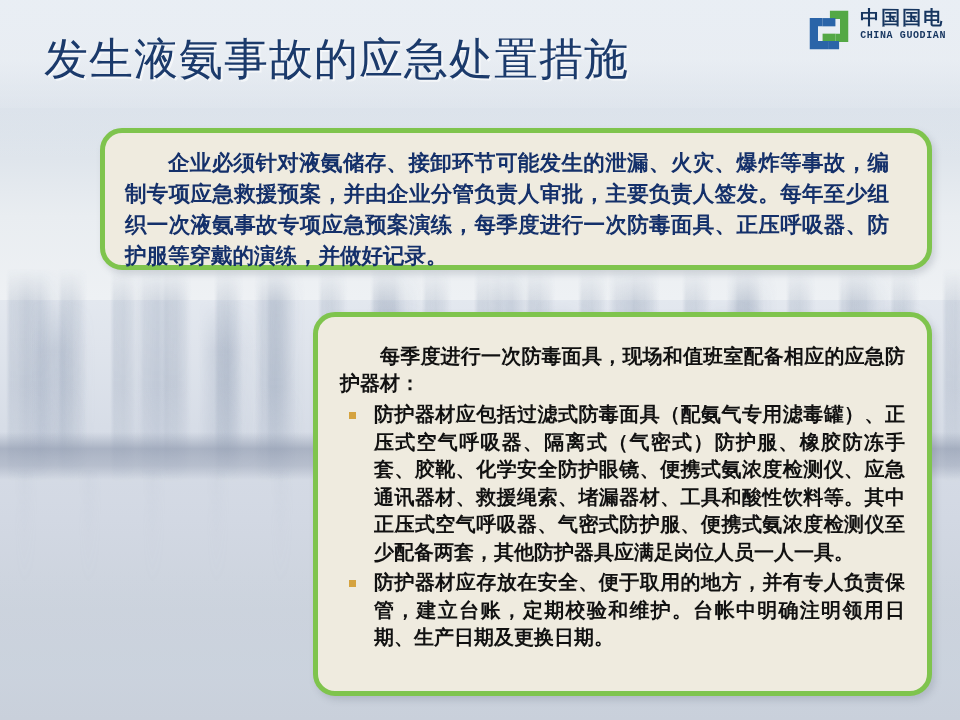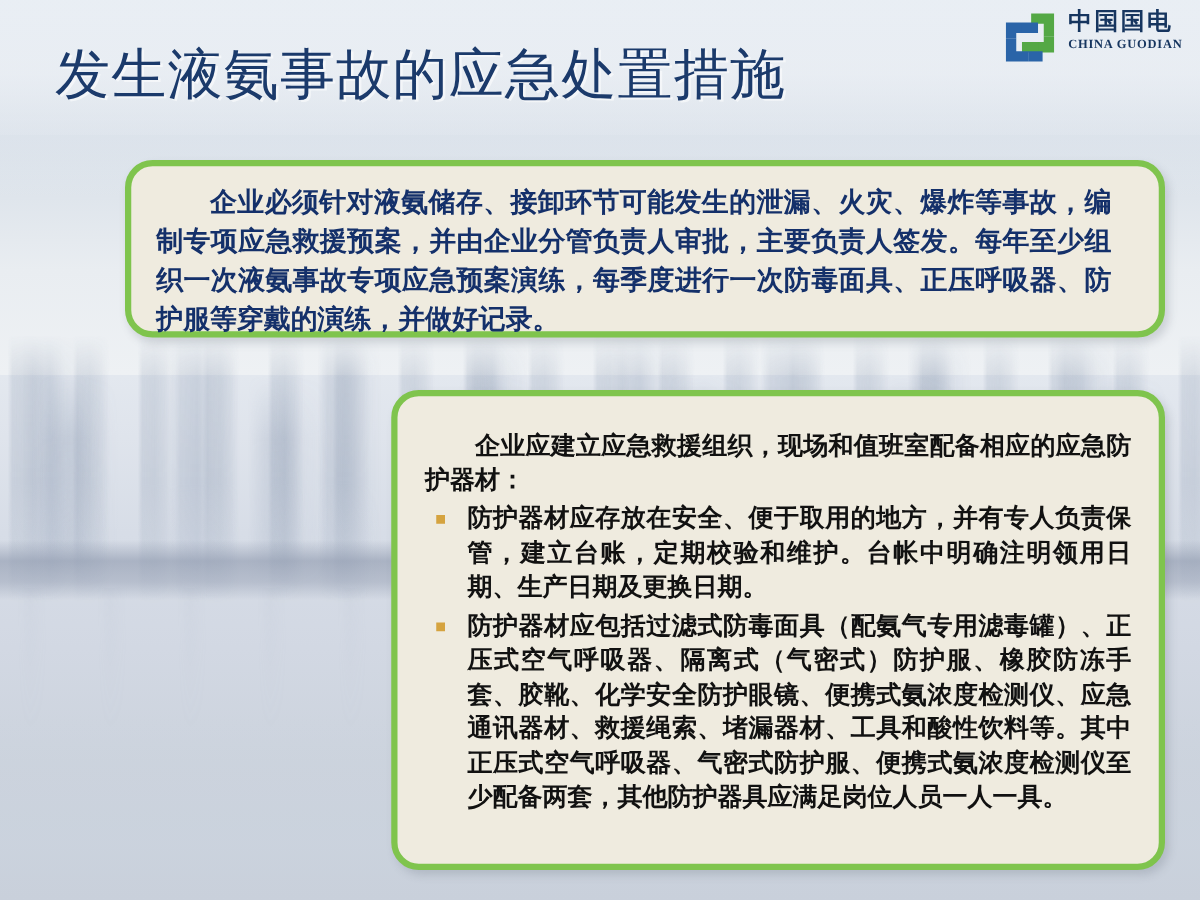--- a/index.html
+++ b/index.html
@@ -150,21 +150,21 @@
   .logo-text { display: flex; flex-direction: column; line-height: 1; }
   .logo-cn {
     font-family: "DejaVu Sans", "Liberation Sans", sans-serif;
     font-size: 19px;
     font-weight: bold;
     color: #16355f;
     letter-spacing: 2px;
   }
   .logo-en {
     margin-top: 4px;
-    font-family: Liberation Serif, serif;
+    font-family: Liberation Mono, monospace;
     font-size: 10px;
     font-weight: bold;
     color: #16355f;
     letter-spacing: 0.6px;
   }
 
   
   .box {
     position: absolute;
     box-sizing: border-box;
@@ -273,26 +273,26 @@
       <span class="logo-cn">中国国电</span>
       <span class="logo-en">CHINA GUODIAN</span>
     </span>
   </div>
 
   <div class="box" id="box-1">
     <p class="para">企业必须针对液氨储存、接卸环节可能发生的泄漏、火灾、爆炸等事故，编制专项应急救援预案，并由企业分管负责人审批，主要负责人签发。每年至少组织一次液氨事故专项应急预案演练，每季度进行一次防毒面具、正压呼吸器、防护服等穿戴的演练，并做好记录。</p>
   </div>
 
   <div class="box" id="box-2">
-    <p class="lead para">企业应建立应急救援组织，现场和值班室配备相应的应急防护器材：</p>
+    <p class="lead para">每季度进行一次防毒面具，现场和值班室配备相应的应急防护器材：</p>
     <ul class="bullet-list">
+      <li class="bullet-item">
+        <span class="bullet-marker"></span>
+        <span>防护器材应包括过滤式防毒面具（配氨气专用滤毒罐）、正压式空气呼吸器、隔离式（气密式）防护服、橡胶防冻手套、胶靴、化学安全防护眼镜、便携式氨浓度检测仪、应急通讯器材、救援绳索、堵漏器材、工具和酸性饮料等。其中正压式空气呼吸器、气密式防护服、便携式氨浓度检测仪至少配备两套，其他防护器具应满足岗位人员一人一具。</span>
+      </li>
       <li class="bullet-item">
         <span class="bullet-marker"></span>
         <span>防护器材应存放在安全、便于取用的地方，并有专人负责保管，建立台账，定期校验和维护。台帐中明确注明领用日期、生产日期及更换日期。</span>
       </li>
-      <li class="bullet-item">
-        <span class="bullet-marker"></span>
-        <span>防护器材应包括过滤式防毒面具（配氨气专用滤毒罐）、正压式空气呼吸器、隔离式（气密式）防护服、橡胶防冻手套、胶靴、化学安全防护眼镜、便携式氨浓度检测仪、应急通讯器材、救援绳索、堵漏器材、工具和酸性饮料等。其中正压式空气呼吸器、气密式防护服、便携式氨浓度检测仪至少配备两套，其他防护器具应满足岗位人员一人一具。</span>
-      </li>
     </ul>
   </div>
 
 </div>
 
 </body></html>

